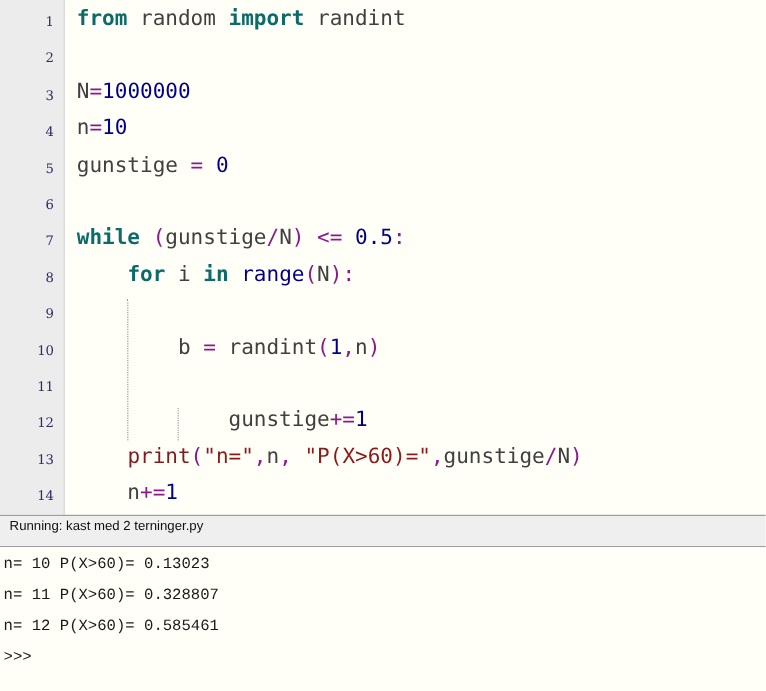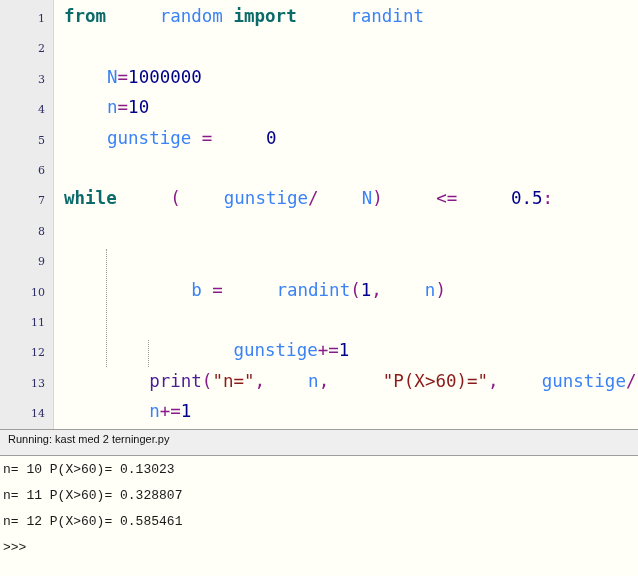--- a/index.html
+++ b/index.html
@@ -61,25 +61,25 @@
     left: 8px;
     white-space: pre;
     font-family: "DejaVu Sans Mono", monospace;
     font-size: 17.5px;
     line-height: 20px;
     color: #1a1a1a;
     letter-spacing: 0px;
   }
   .kw   { color: #0b6a6a; font-weight: bold; }
   .num  { color: #00008b; }
-  .fn   { color: #4c1d95; }
+  .fn   { color: #7f1d1d; }
   .bi   { color: #00008b; }
   .str  { color: #8b1a1a; }
   .op   { color: #8a1a8a; }
-  .pl   { color: #3b82f6; padding-left: 43px; }
+  .pl   { color: #404040; }
 
   
   .guide {
     position: absolute;
     width: 0px;
     border-left: 1px dotted #9a9a9a;
   }
 
   
   #statusbar {
@@ -142,20 +142,21 @@
         <div class="ln" style="top: 408.2px;">14</div>
       </div>
     <div id="code">
         <div class="cl" style="top: 6px;"><span class="kw">from</span><span class="pl"> random </span><span class="kw">import</span><span class="pl"> randint</span></div>
         <div class="cl" style="top: 36.4px;"></div>
         <div class="cl" style="top: 66.8px;"><span class="pl">N</span><span class="op">=</span><span class="num">1000000</span></div>
         <div class="cl" style="top: 97.2px;"><span class="pl">n</span><span class="op">=</span><span class="num">10</span></div>
         <div class="cl" style="top: 127.6px;"><span class="pl">gunstige </span><span class="op">=</span><span class="pl"> </span><span class="num">0</span></div>
         <div class="cl" style="top: 158px;"></div>
         <div class="cl" style="top: 188.4px;"><span class="kw">while</span><span class="pl"> </span><span class="op">(</span><span class="pl">gunstige</span><span class="op">/</span><span class="pl">N</span><span class="op">)</span><span class="pl"> </span><span class="op">&lt;=</span><span class="pl"> </span><span class="num">0.5</span><span class="op">:</span></div>
+        <div class="cl" style="top: 218.8px;"><span class="pl">    </span><span class="kw">for</span><span class="pl"> i </span><span class="kw">in</span><span class="pl"> </span><span class="bi">range</span><span class="op">(</span><span class="pl">N</span><span class="op">)</span><span class="op">:</span></div>
         <div class="cl" style="top: 279.6px;"><span class="pl">        b </span><span class="op">=</span><span class="pl"> randint</span><span class="op">(</span><span class="num">1</span><span class="op">,</span><span class="pl">n</span><span class="op">)</span></div>
         <div class="cl" style="top: 340.4px;"><span class="pl">            gunstige</span><span class="op">+=</span><span class="num">1</span></div>
         <div class="cl" style="top: 370.8px;"><span class="pl">    </span><span class="fn">print</span><span class="op">(</span><span class="str">"n="</span><span class="op">,</span><span class="pl">n</span><span class="op">,</span><span class="pl"> </span><span class="str">"P(X&gt;60)="</span><span class="op">,</span><span class="pl">gunstige</span><span class="op">/</span><span class="pl">N</span><span class="op">)</span></div>
         <div class="cl" style="top: 401.2px;"><span class="pl">    n</span><span class="op">+=</span><span class="num">1</span></div>
         <div class="guide" style="left: 50.2px; top: 249.2px; height: 117.6px;"></div>
         <div class="guide" style="left: 92.4px; top: 340.4px; height: 26.4px;"></div>
       </div>
   </div>
 
   <div id="statusbar">

